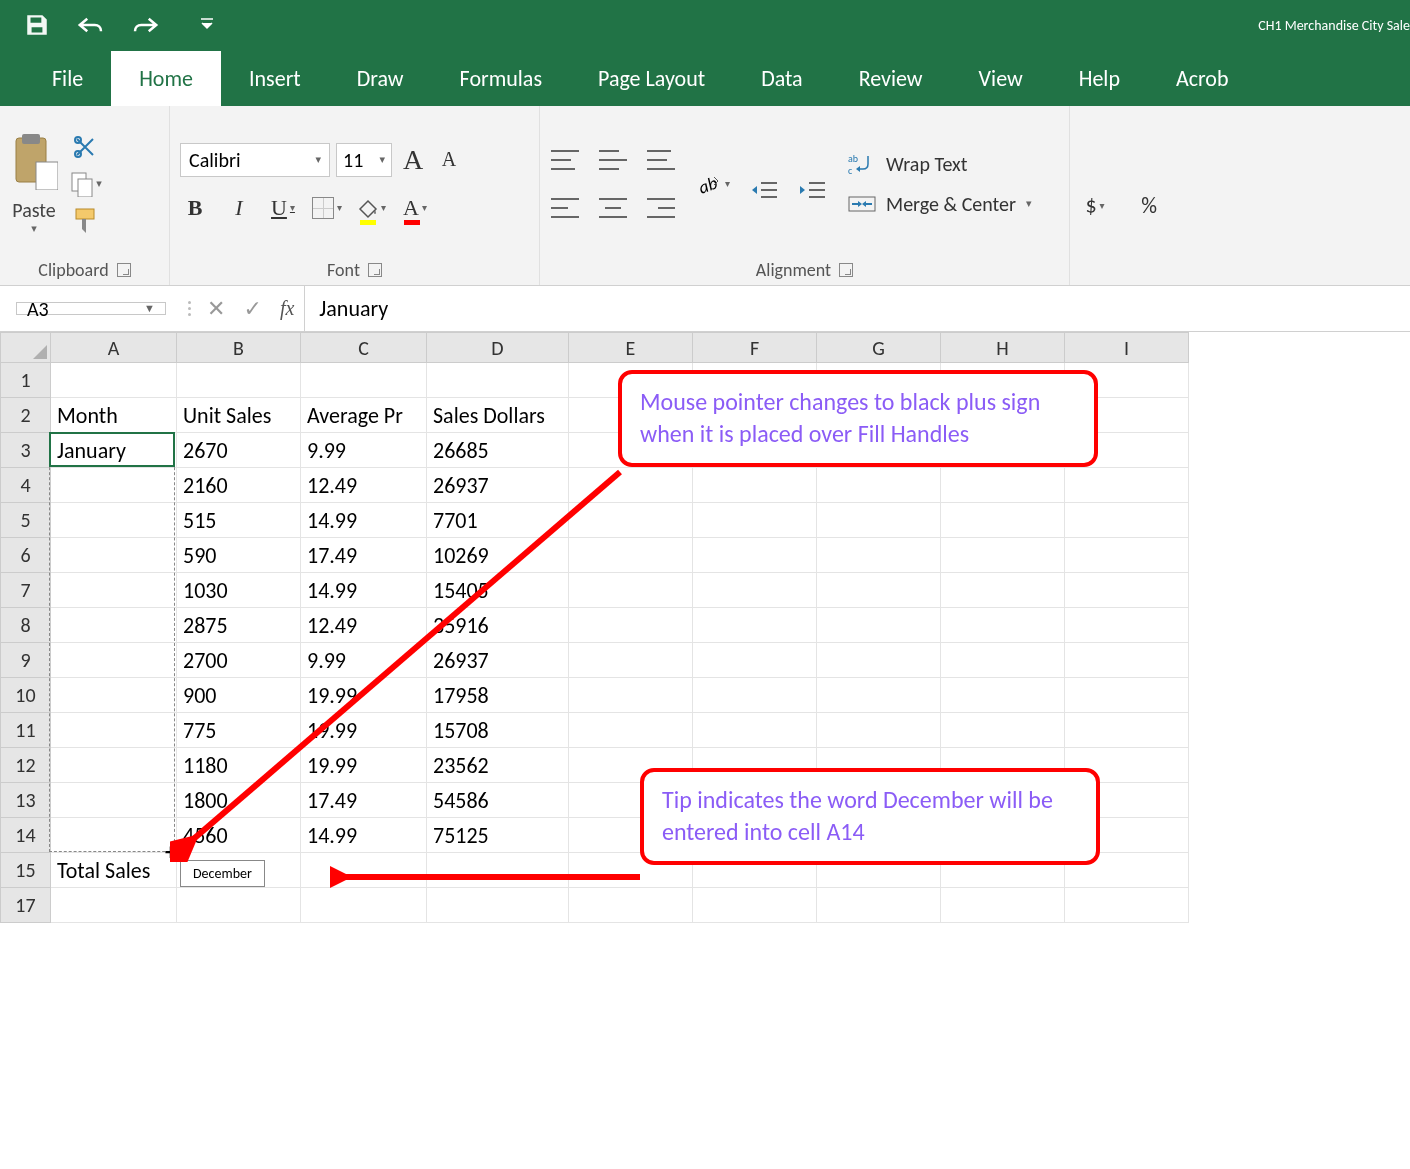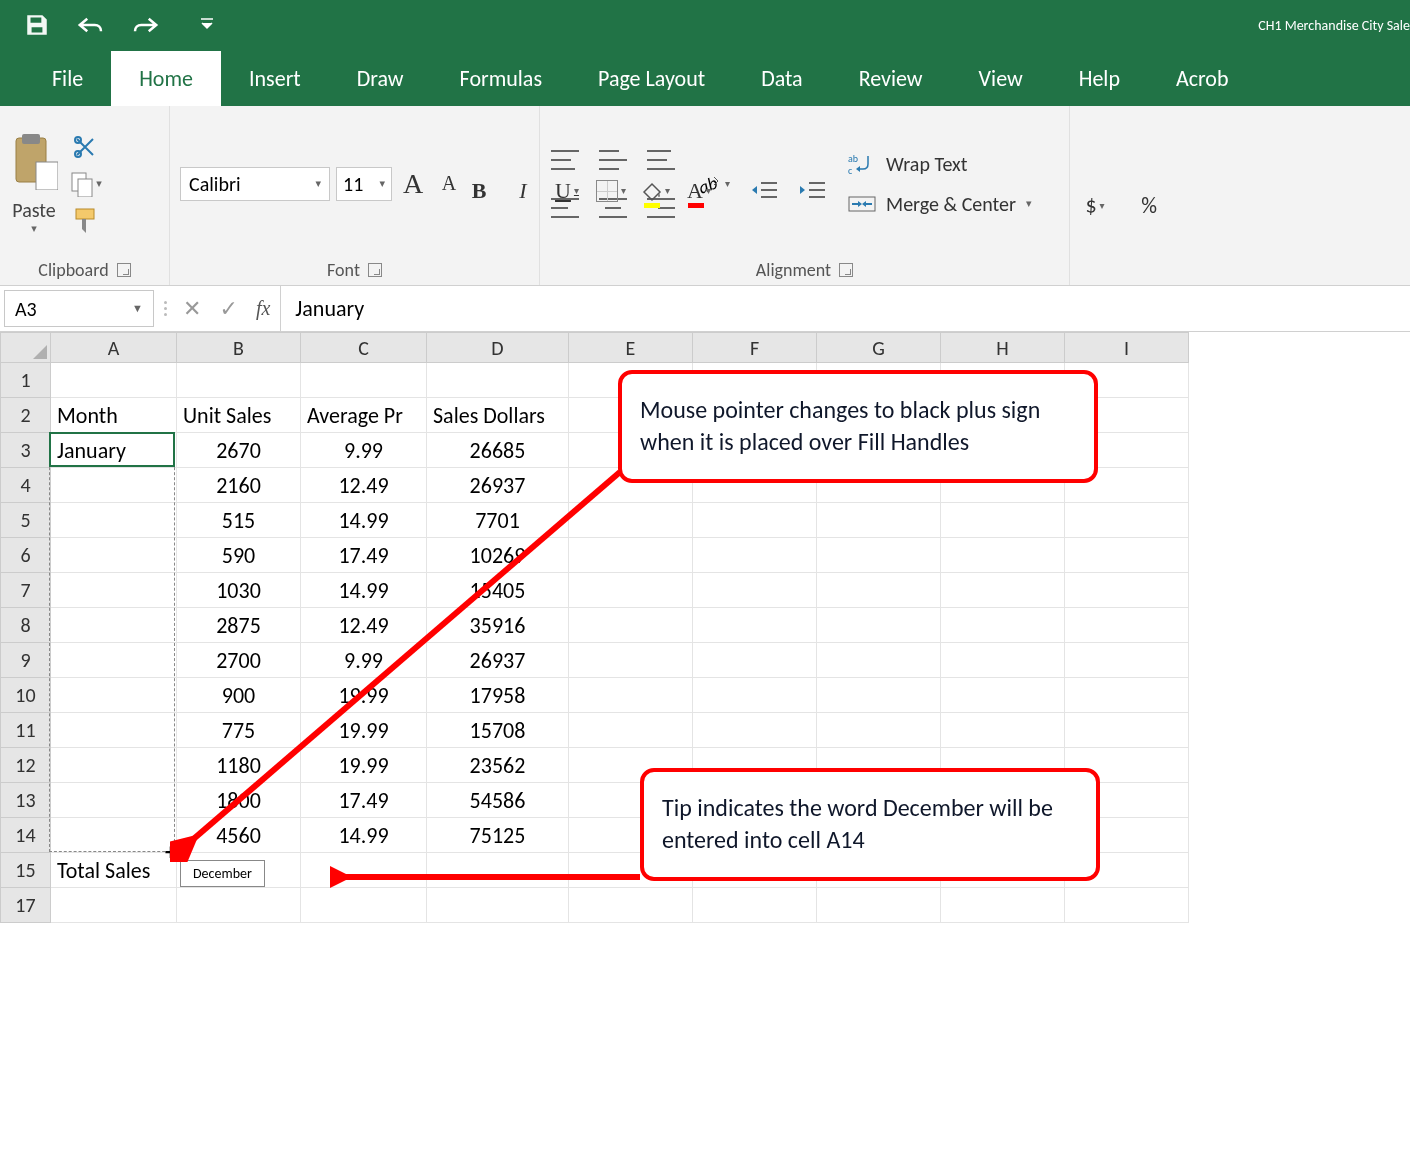--- a/index.html
+++ b/index.html
@@ -58,53 +58,53 @@
   .wrap-merge-col { display:flex; flex-direction:column; gap:16px; }
   .wm-row { display:flex; align-items:center; gap:10px; font-size:20px; color:#333;}
   .indent-col { display:flex; flex-direction:column; gap:14px; margin:0 20px;}
 
   
   .num-top { width:250px; height:34px; border:1px solid #c8c8c8; background:#fff; display:flex; align-items:center; padding:0 10px; font-size:20px; }
   .num-bottom { display:flex; gap:24px; margin-top:18px; font-size:24px; color:#333; align-items:center;}
 
   
   .formula-bar { height:46px; border-bottom:1px solid #d0d0d0; display:flex; align-items:stretch; }
-  .name-box { width:150px; border:1px solid #c8c8c8; margin:4px; display:flex; align-items:center; padding:0 10px; font-size:20px; justify-content:space-between; background:#fff;}
+  .name-box { width:150px; border:1px solid #c8c8c8; margin:16px; display:flex; align-items:center; padding:0 10px; font-size:20px; justify-content:space-between; background:#fff;}
   .fb-btns { display:flex; align-items:center; border-right:1px solid #d0d0d0; padding:0 10px; gap:18px; color:#999;}
   .fb-btns .fx { font-style:italic; font-family:"Times New Roman",serif; font-size:20px; color:#555;}
   .formula-input { flex:1; display:flex; align-items:center; padding:0 14px; font-size:22px; }
 
   
   .grid-area { position:relative; }
   table.sheet { border-collapse:collapse; table-layout:fixed; }
   .col-headers th, .corner { background:#e6e6e6; border:1px solid #ccc; font-weight:normal; font-size:20px; color:#333; height:30px; }
   .corner { width:50px; position:relative; }
   .corner::after { content:""; position:absolute; right:3px; bottom:3px; width:0; height:0; border-left:14px solid transparent; border-bottom:14px solid #b0b0b0; }
   .row-header { background:#e6e6e6; border:1px solid #ccc; text-align:center; font-size:20px; color:#333; width:50px; }
   td.cell { border:1px solid #e4e4e4; height:35px; font-size:22px; padding:0 6px; background:#fff; white-space:nowrap; overflow:visible; }
-  td.cell.num { text-align:center;margin-top:30px; }
+  td.cell.num { text-align:left;margin-top:30px; }
   td.cell.txt { text-align:left; }
   col.cA { width:126px; }
   col.cB { width:124px; }
   col.cC { width:126px; }
   col.cD { width:142px; }
   col.cE, col.cF, col.cG, col.cH, col.cI { width:124px; }
   .sel-border { position:absolute; border:2px solid #217346; left:49px; top:0; width:126px; height:35px; pointer-events:none; z-index:5; }
 
   
   .fill-range { position:absolute; left:49px; top:0; width:126px; height:420px; border:1px dashed #888; pointer-events:none; z-index:4; }
 
   
   .fill-cursor { position:absolute; font-size:24px; font-weight:bold; color:#000; z-index:10; left:165px; top:408px; }
 
   
   .fill-tooltip { position:absolute; left:180px; top:437px; background:#fff; border:1px solid #888; padding:4px 12px; font-size:14px; z-index:10; }
 
   
-  .callout { position:absolute; background:#fff; border:4px solid #ff0000; border-radius:14px; padding:20px 18px; font-size:24px; color:#0f172a; line-height:1.35; z-index:20; }
+  .callout { position:absolute; background:#fff; border:4px solid #ff0000; border-radius:14px; padding:12px 18px; font-size:24px; color:#8b5cf6; line-height:1.35; z-index:20; }
   .callout1 { left:618px; top:38px; width:480px; }
   .callout2 { left:640px; top:436px; width:460px; }
 
   
   .arrow-svg { position:absolute; z-index:15; pointer-events:none; }
 
   .drop-tri { font-size:11px; color:#666; }
   .dots-v { display:flex; flex-direction:column; gap:3px; align-items:center;}
   .dots-v span { width:3px; height:3px; background:#bbb; border-radius:50%; }
 
@@ -190,21 +190,21 @@
         </div>
       </div>
     </div>
     <div class="group-label">
       <span>Clipboard</span>
       <span class="dlg-launcher"></span>
     </div>
   </div>
 
   <div class="ribbon-group" style="width:370px">
-    <div style="display:flex;flex-direction:row;flex:1;">
+    <div style="display:flex;flex-direction:column;flex:1;justify-content:center">
       <div class="font-top">
         <div class="font-name">
           <span>Calibri</span>
             <span class="drop-tri">▾</span>
         </div>
         <div class="font-size">
           <span>11</span>
             <span class="drop-tri">▾</span>
         </div>
         <div class="btn font-a-big">A</div>

